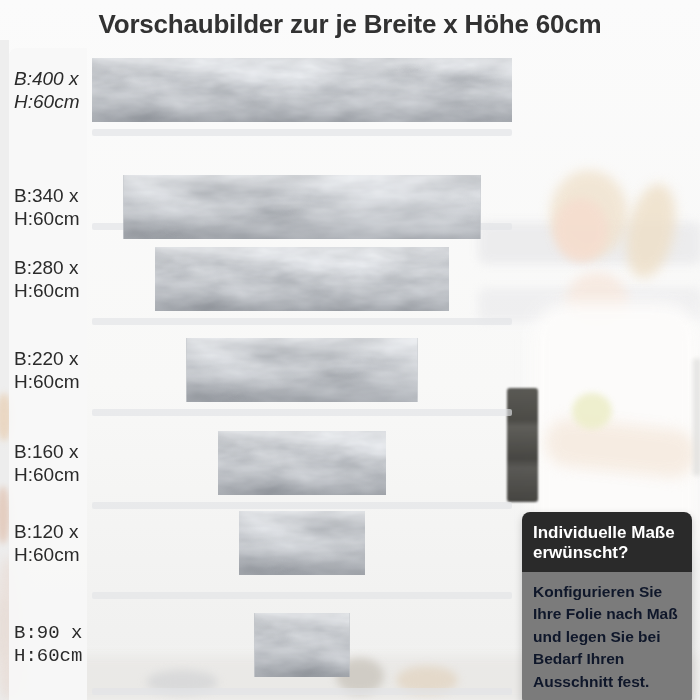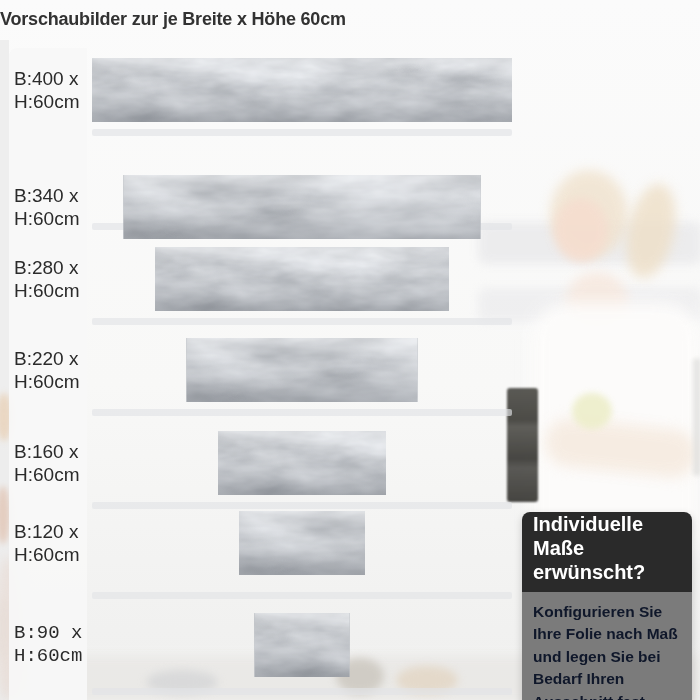--- a/index.html
+++ b/index.html
@@ -37,32 +37,32 @@
   .edge-blob2{left:-4px;top:486px;width:14px;height:58px;background:#dcb39b;filter:blur(3px);opacity:.55;}
   .edge-blob3{left:-4px;top:598px;width:18px;height:62px;background:#e2dfdb;filter:blur(3px);opacity:.65;}
   .corner-figure{left:-6px;top:556px;width:30px;height:144px;background:#e9dcd5;filter:blur(6px);opacity:.7;}
   .counter-line{position:absolute;left:92px;width:420px;height:7px;background:#e2e4e7;opacity:.65;border-radius:2px;}
   .cl0{top:129px;} .cl1{top:223px;} .cl2{top:318px;} .cl3{top:409px;}
   .cl4{top:502px;} .cl5{top:592px;} .cl6{top:688px;}
 
   
   .title{
     position:absolute;top:9px;left:0;width:100%;z-index:4;margin:0;
-    text-align:left;font-size:18px;font-weight:bold;color:#323232;letter-spacing:-0.2px;
+    text-align:center;font-size:26px;font-weight:bold;color:#323232;letter-spacing:-0.2px;
   }
 
   
   .label-strip{
     position:absolute;left:9px;top:48px;width:78px;height:652px;z-index:2;
     background:rgba(248,248,248,0.93);border-radius:8px 0 0 0;
   }
 
   
   .row{position:absolute;left:0;width:100%;height:64px;z-index:3;}
-  .r0{top:58px;} .r1{top:152px;margin-top:23px;} .r2{top:247px;} .r3{top:338px;}
+  .r0{top:58px;font-style:italic;} .r1{top:152px;margin-top:23px;} .r2{top:247px;} .r3{top:338px;}
   .r4{top:431px;padding-left:40px;} .r5{top:511px;} .r6{top:613px;font-family:Liberation Mono, monospace;}
   .row-label{
     position:absolute;left:14px;top:50%;transform:translateY(-50%);
     font-size:19px;line-height:23px;color:#2b2b2b;white-space:nowrap;
   }
   .bar{
     position:absolute;left:302px;top:0;height:64px;transform:translateX(-50%);
     background:#9aa0a7;overflow:hidden;
   }
   .tex{position:absolute;inset:0;width:100%;height:100%;display:block;}
@@ -70,21 +70,21 @@
     position:absolute;inset:0;
     background:linear-gradient(180deg,rgba(255,255,255,.22) 0%,rgba(255,255,255,0) 30%,
                rgba(70,76,86,.10) 62%,rgba(58,64,74,.28) 100%);
   }
 
   
   .info{
     position:absolute;left:522px;top:512px;width:170px;z-index:5;
     border-radius:8px;overflow:hidden;box-shadow:0 3px 8px rgba(0,0,0,.18);
   }
-  .info-head{font-weight:bold;font-size:20px;line-height:1.2;padding:0 11px 8px;}
+  .info-head{font-weight:bold;font-size:17px;line-height:1.2;padding:11px 11px 8px;}
   .info-body{font-weight:bold;font-size:15.5px;line-height:1.45;padding:9px 11px 13px;}
 
   .defs-svg{position:absolute;width:0;height:0;}
 </style>
 </head>
 <body>
 
 <div class="stage">
 
   <svg class="defs-svg" aria-hidden="true">

